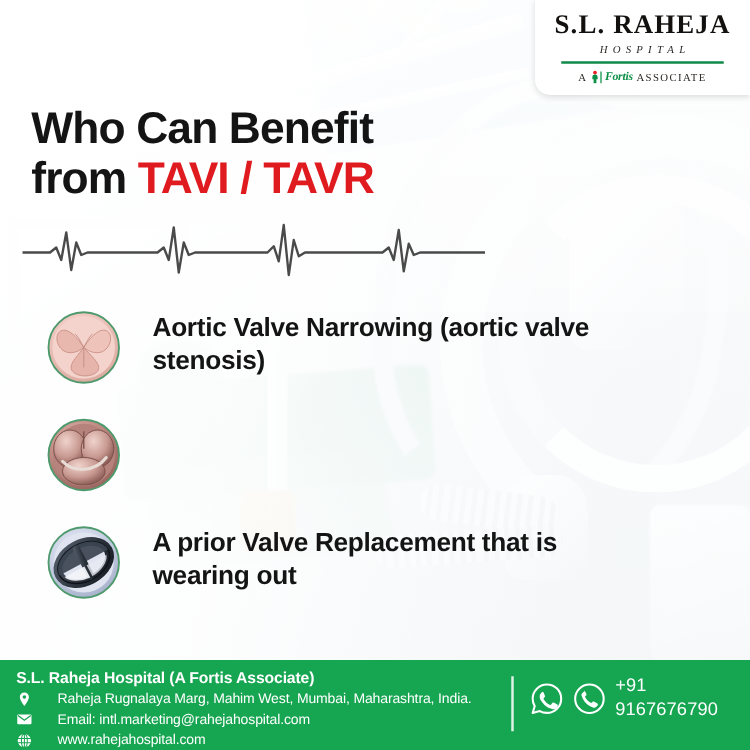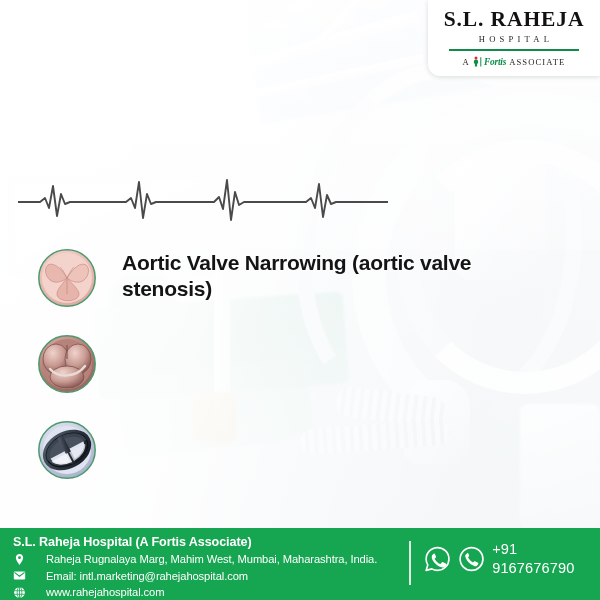--- a/index.html
+++ b/index.html
@@ -151,21 +151,21 @@
     justify-content:center;gap:1px;
   }
   .logo-name{
     font-family:"Liberation Serif", serif;
     font-weight:700;font-size:21.5px;letter-spacing:.9px;color:#13110f;
     line-height:1;
   }
   .logo-sub{
     font-family:"Liberation Serif", serif;
     font-size:8.6px;letter-spacing:4.2px;color:#2a2724;
-    margin-top:3px;margin-left:4px;
+    margin-top:3px;margin-left:4px;font-style:italic;
   }
   .logo-rule{
     width:130px;height:1.6px;background:#128a4b;margin:4px 0 4px;
   }
   .logo-assoc{
     font-family:"Liberation Serif", serif;
     font-size:8.6px;letter-spacing:1.1px;color:#2a2724;
     display:flex;align-items:center;gap:3px;white-space:nowrap;
   }
   .fortis-mark{display:inline-flex;align-items:center;gap:1px;}
@@ -269,20 +269,26 @@
           <circle cx="3" cy="2" r="1.5" fill="#e8232a"></circle>
           <path d="M3 3.6 C1.4 3.6 0.9 4.6 0.9 5.8 L0.9 7.4 L1.9 7.4 L1.9 10.6 L4.1 10.6 L4.1 7.4 L5.1 7.4 L5.1 5.8 C5.1 4.6 4.6 3.6 3 3.6 Z" fill="#0a8f46"></path>
           <path d="M7.3 1.2 L8.3 1.2 L8.3 10.6 L7.3 10.6 Z" fill="#0a8f46"></path>
         </svg>
         <span class="fortis-word">Fortis</span>
       </span>
       <span>ASSOCIATE</span>
     </div>
   </div>
 
+  <div class="headline">
+    <div>Who Can Benefit</div>
+    <div>
+      <span>from </span><span class="hl-red">TAVI / TAVR</span>
+    </div>
+  </div>
 
   <svg class="ecg" viewBox="0 0 370 56" preserveAspectRatio="none">
     <path d="M0 30 L22 30 L27 26 L31 36 L35 14 L39 44 L43 22 L47 32 L52 30 L108 30
              L113 26 L117 36 L121 10 L125 46 L129 22 L133 32 L138 30 L196 30
              L201 25 L205 37 L209 8 L213 48 L217 20 L221 33 L226 30 L288 30
              L293 26 L297 36 L301 12 L305 45 L309 23 L313 32 L318 30 L370 30" fill="none" stroke="#4a4a4a" stroke-width="1.9" stroke-linejoin="round" stroke-linecap="round"></path>
   </svg>
 
   <div class="bullets">
 
@@ -355,20 +361,21 @@
           <g transform="rotate(-28 31 31)">
             <ellipse cx="31" cy="31" rx="22" ry="15" fill="none" stroke="url(#g3m)" stroke-width="7"></ellipse>
             <ellipse cx="31" cy="31" rx="22" ry="15" fill="none" stroke="#0f1318" stroke-width="1.2"></ellipse>
             <path d="M9 31 A22 15 0 0 1 53 31 Z" fill="#3b4450" opacity=".92"></path>
             <rect x="28.2" y="16" width="5.6" height="30" rx="1.6" fill="url(#g3m)"></rect>
             <path d="M12 34 A20 13 0 0 0 30 44 L30 34 Z" fill="#f2f4f9" opacity=".93"></path>
             <path d="M50 34 A20 13 0 0 1 32 44 L32 34 Z" fill="#e7eaf2" opacity=".8"></path>
           </g>
         </svg>
       </div>
+      <div class="b-text">A prior Valve Replacement that is wearing out</div>
     </div>
 
   </div>
 
   <div class="footer">
     <div class="f-left">
       <div class="f-title">S.L. Raheja Hospital (A Fortis Associate)</div>
 
       <div class="f-row">
         <svg class="f-ico" viewBox="0 0 16 16">

